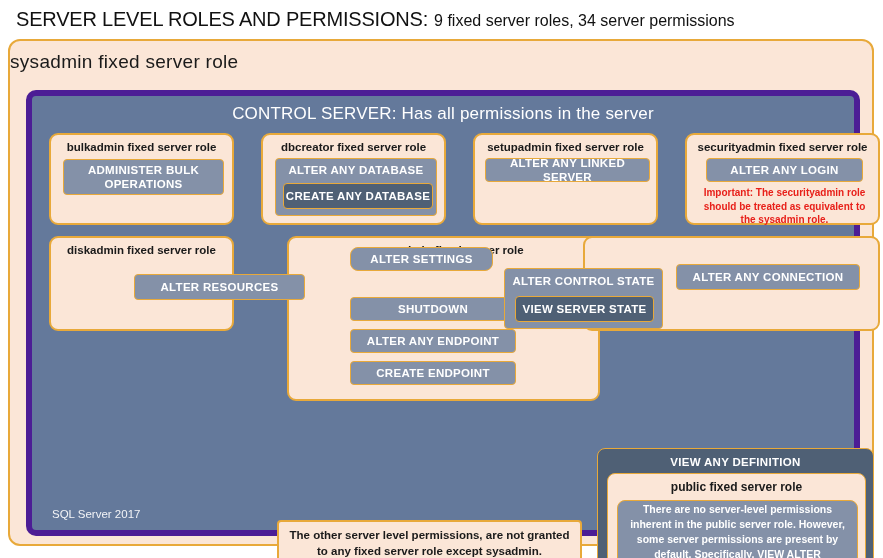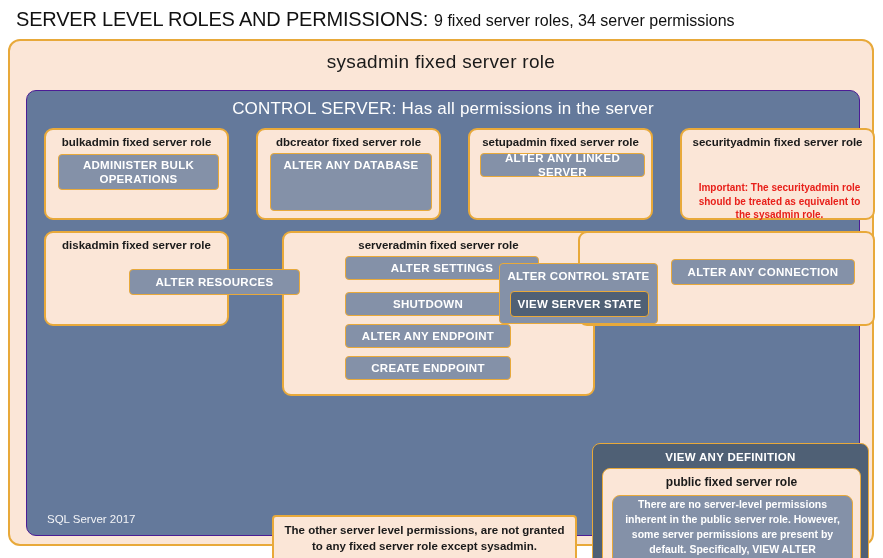--- a/index.html
+++ b/index.html
@@ -16,28 +16,28 @@
   #title-bar .t-main{font-size:20px;letter-spacing:-.2px;color:#111;}
   #title-bar .t-sub{font-size:16px;color:#111;}
 
   
   #sysadmin-shell{
     position:absolute;left:8px;top:39px;width:866px;height:507px;
     background:#fbe6d7;border:2px solid #e8a93a;border-radius:12px;
     box-sizing:border-box;
   }
   #sysadmin-title{
-    position:absolute;left:0;top:10px;width:100%;text-align:center;
+    position:absolute;left:0;top:10px;width:100%;text-align:left;
     font-size:19px;color:#1a1a1a;letter-spacing:.3px;
   }
 
   
   #control-server{
     position:absolute;left:16px;top:49px;width:834px;height:446px;
-    background:#64799b;border:1px solid #4c1d95;border-radius:10px;
+    background:#64799b;border:6px solid #4c1d95;border-radius:10px;
     box-sizing:border-box;
   }
   #control-server-title{
     position:absolute;left:0;top:8px;width:100%;text-align:center;
     font-size:17px;color:#ffffff;letter-spacing:.2px;
   }
   #sql-version{
     position:absolute;left:20px;bottom:10px;font-size:11.5px;color:#f3f4f7;
   }
 
@@ -120,39 +120,41 @@
     <div class="role-panel" style="left:17px;top:37px;width:185px;height:92px;">
       <div class="role-title">bulkadmin  fixed server role</div>
       <div class="perm" style="left:12px;top:24px;width:161px;height:36px;">ADMINISTER  BULK OPERATIONS</div>
     </div>
 
     <div class="role-panel" style="left:229px;top:37px;width:185px;height:92px;">
       <div class="role-title">dbcreator fixed server role</div>
       <div class="perm" style="left:12px;top:23px;width:162px;height:58px;align-items:flex-start;padding-top:4px;">
         <span>ALTER ANY DATABASE</span>
       </div>
+      <div class="perm dark" style="left:20px;top:48px;width:150px;height:26px;">CREATE  ANY DATABASE</div>
     </div>
 
     <div class="role-panel" style="left:441px;top:37px;width:185px;height:92px;padding-left:16px;">
       <div class="role-title">setupadmin fixed server role</div>
       <div class="perm" style="left:10px;top:23px;width:165px;height:24px;">ALTER ANY LINKED SERVER</div>
     </div>
 
     <div class="role-panel" style="left:653px;top:37px;width:195px;height:92px;">
       <div class="role-title">securityadmin  fixed server role</div>
+      <div class="perm" style="left:19px;top:23px;width:157px;height:24px;">ALTER ANY LOGIN</div>
       <div class="note-red" style="left:8px;top:51px;width:179px;">Important:  The securityadmin role should  be treated  as equivalent to the  sysadmin role.</div>
     </div>
 
     <div class="role-panel" style="left:17px;top:140px;width:185px;height:95px;">
       <div class="role-title">diskadmin  fixed server role</div>
     </div>
 
     <div class="role-panel" style="left:219px;top:140px;width:313px;height:165px;margin-left:36px;">
       <div class="role-title">serveradmin fixed server role</div>
-      <div class="perm" style="left:61px;top:23px;width:194px;height:24px;">ALTER SETTINGS</div>
+      <div class="perm" style="left:61px;top:9px;width:143px;height:24px;border-radius:8px;">ALTER SETTINGS</div>
       <div class="perm" style="left:61px;top:59px;width:166px;height:24px;">SHUTDOWN</div>
       <div class="perm" style="left:61px;top:91px;width:166px;height:24px;">ALTER ANY ENDPOINT</div>
       <div class="perm" style="left:61px;top:123px;width:166px;height:24px;">CREATE  ENDPOINT</div>
     </div>
 
     <div class="role-panel" style="left:551px;top:140px;width:297px;height:95px;">
       <div class="perm" style="left:91px;top:26px;width:184px;height:26px;">ALTER ANY CONNECTION</div>
     </div>
 
     <div class="perm" style="left:102px;top:178px;width:171px;height:26px;">ALTER RESOURCES</div>

